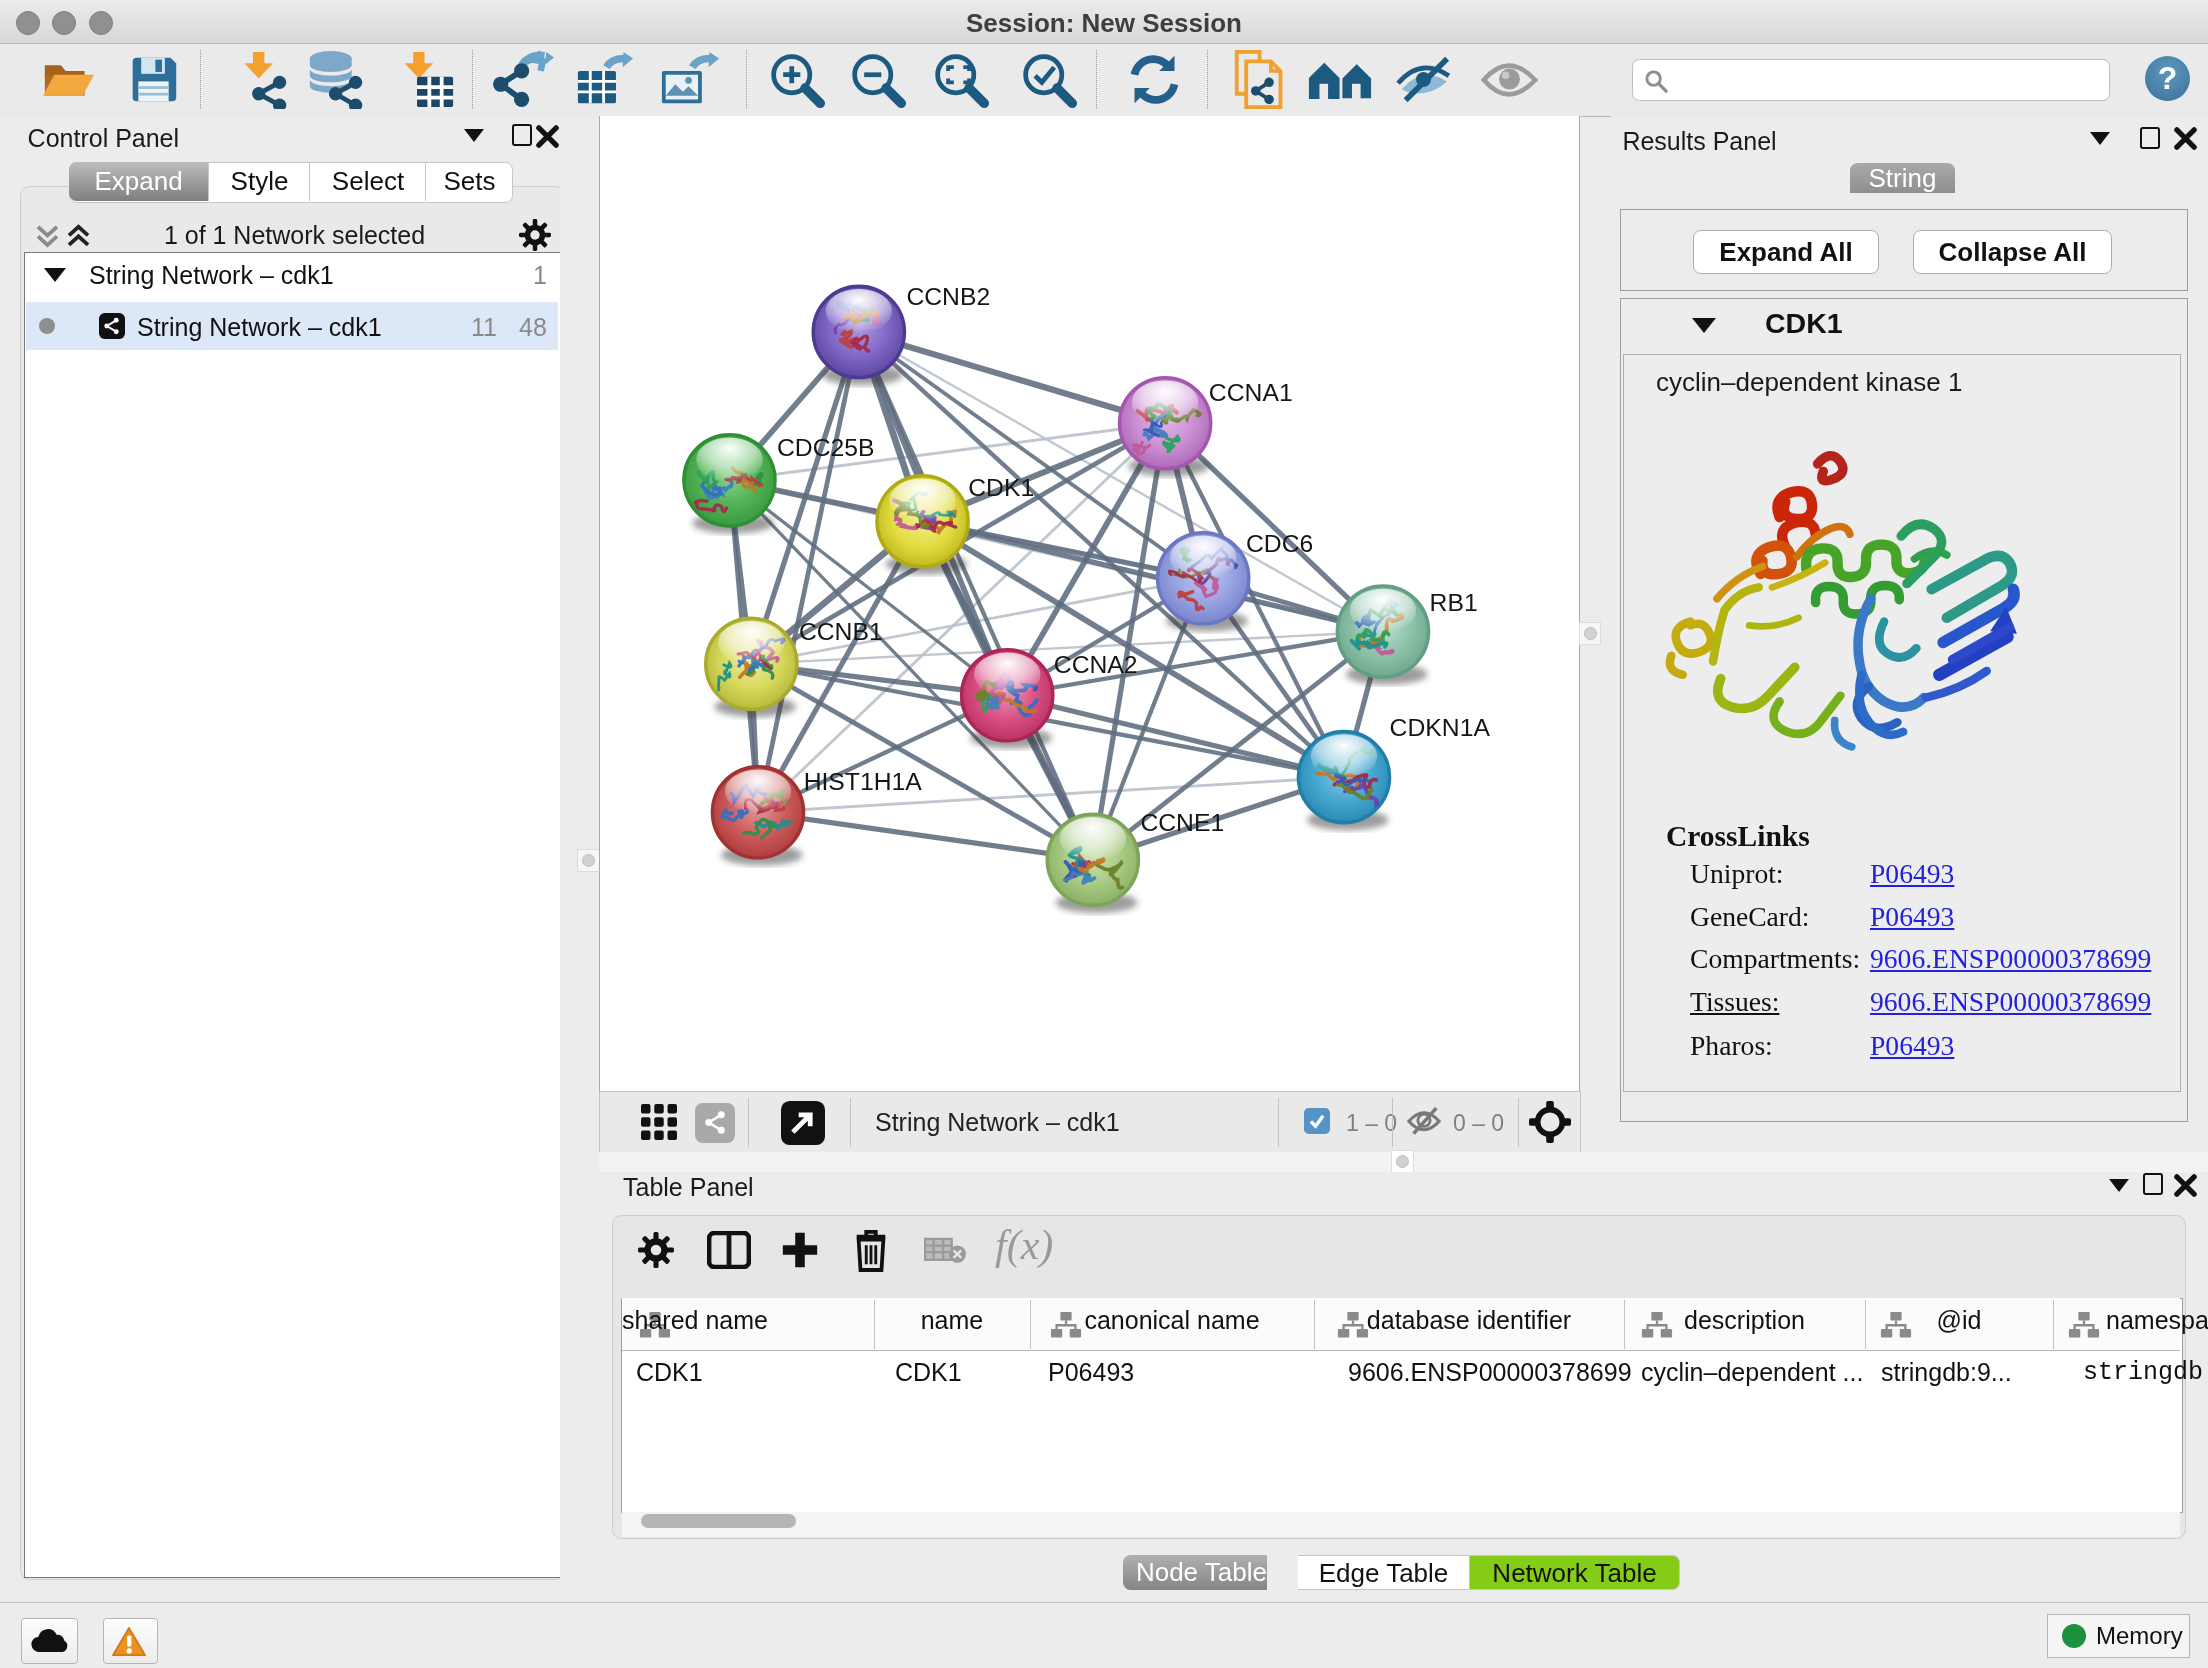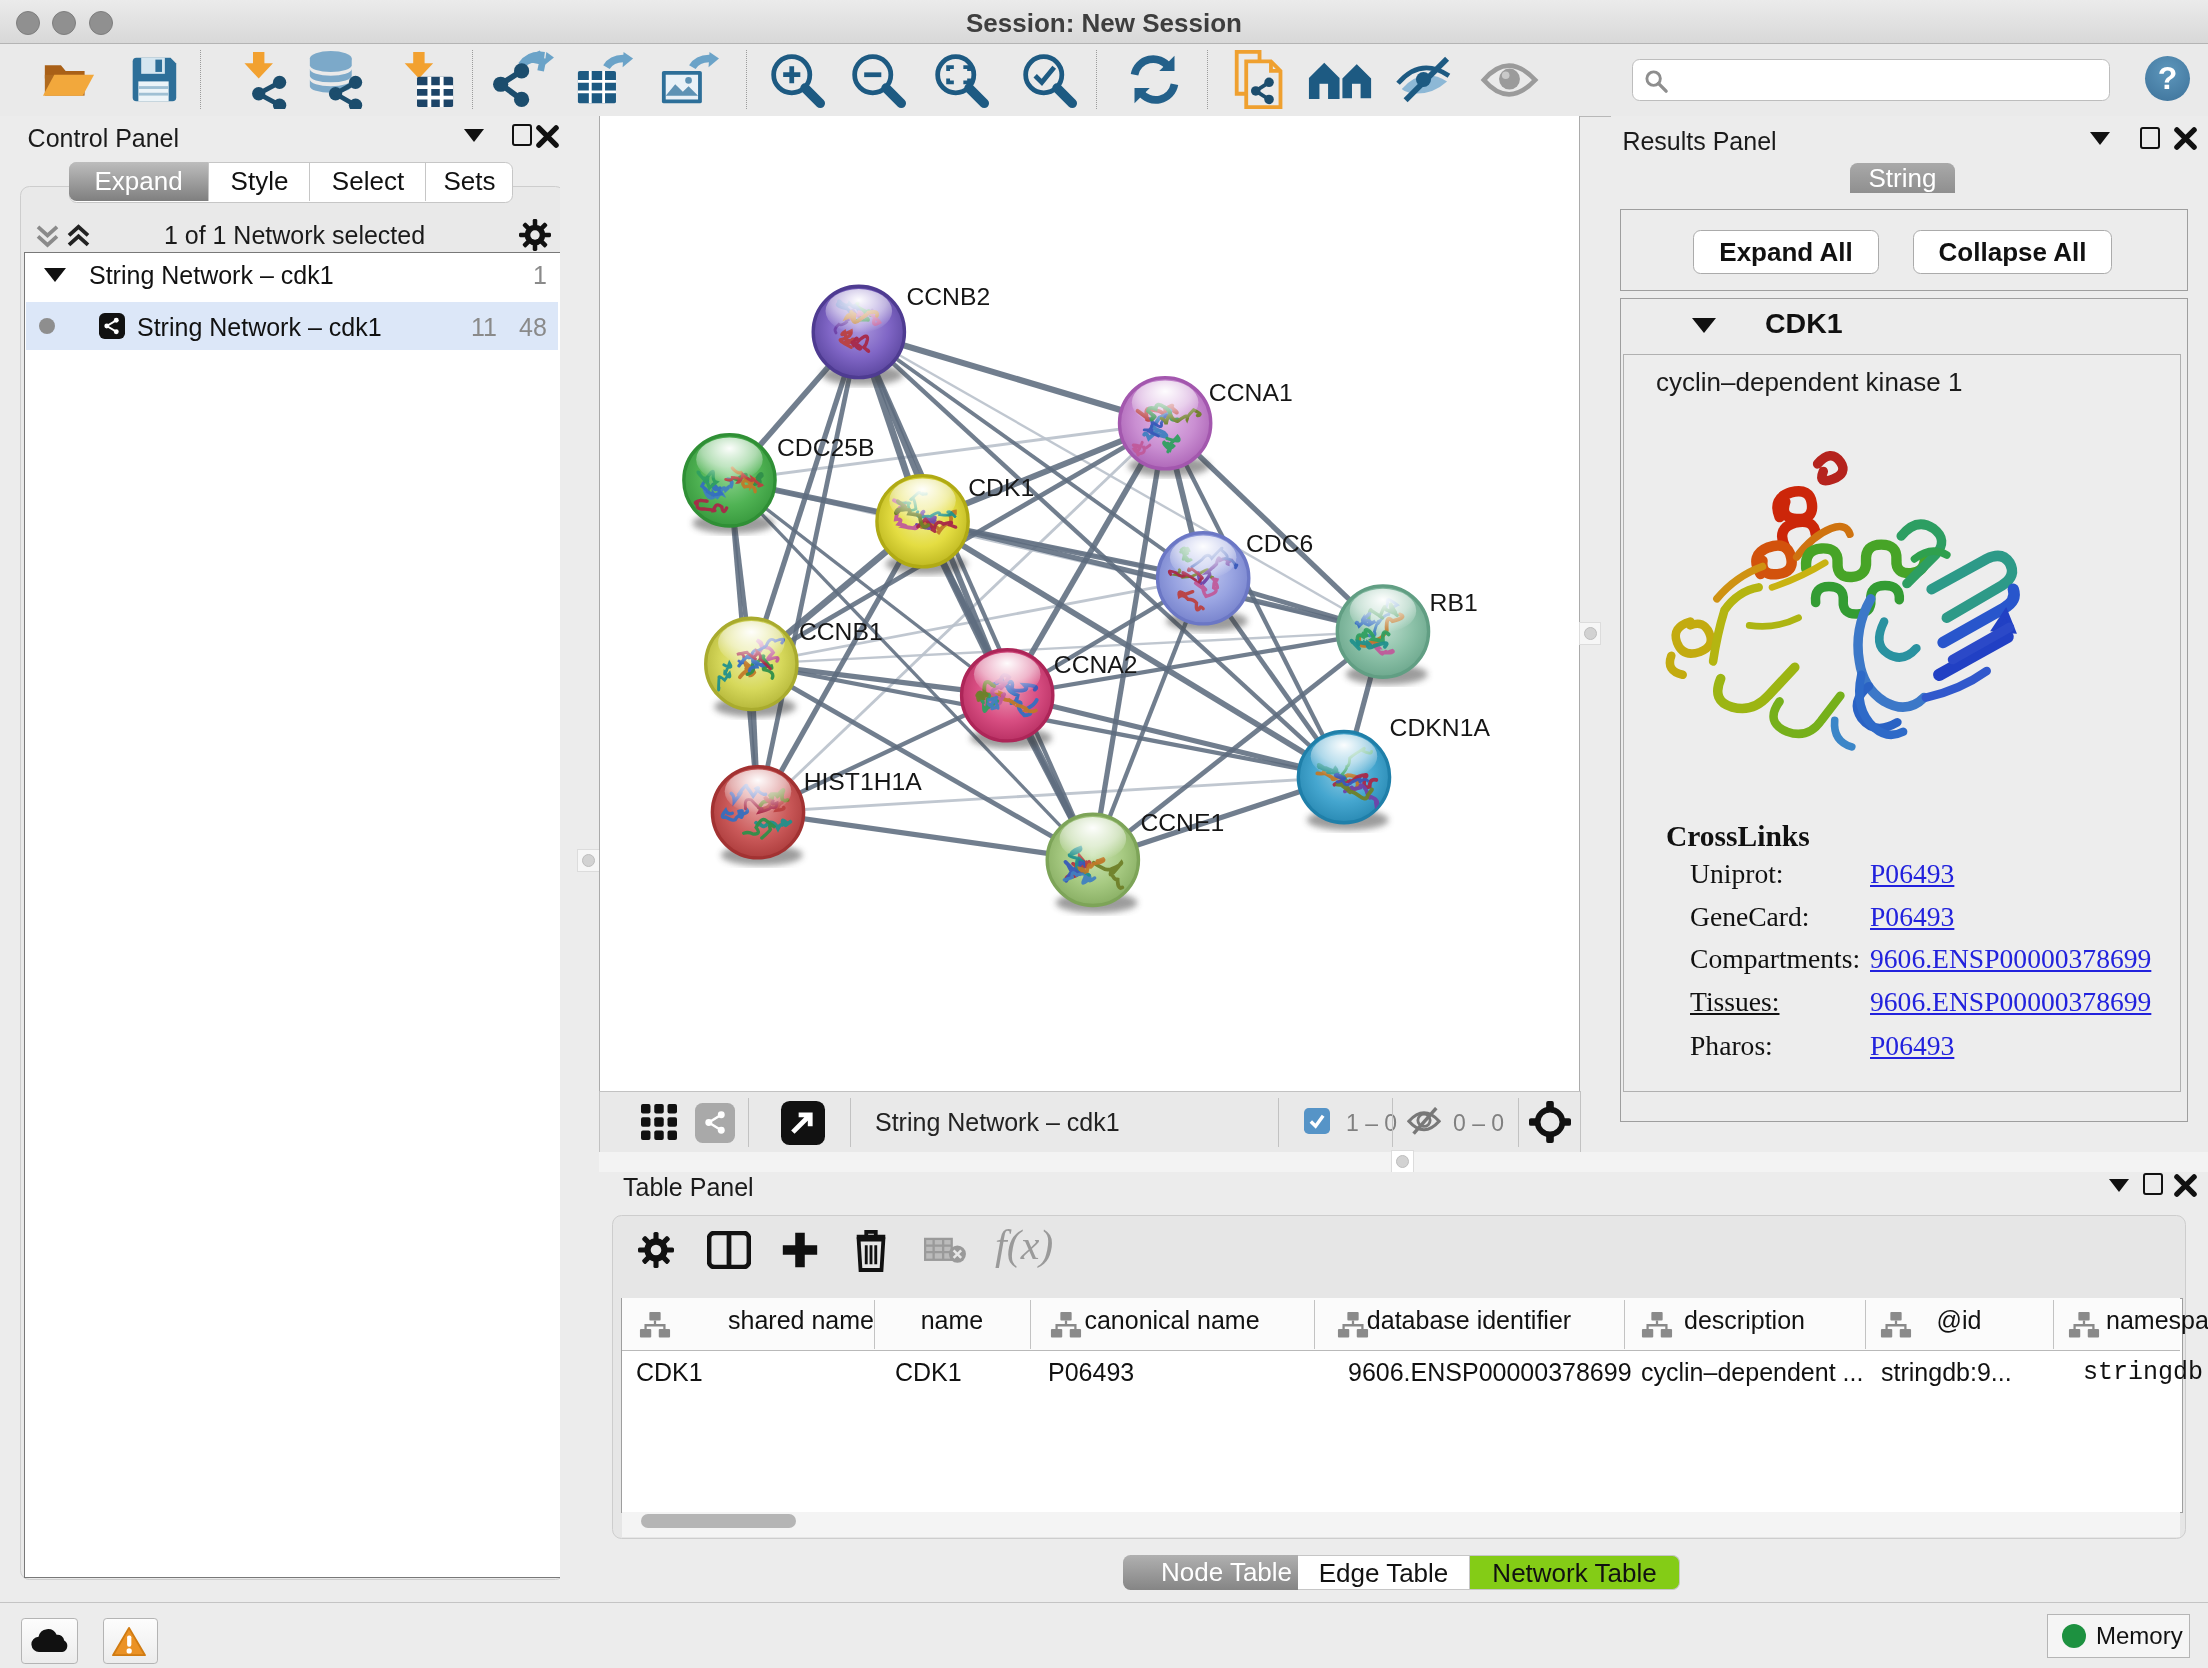--- a/index.html
+++ b/index.html
@@ -690,37 +690,37 @@
         <rect x="21" y="19" width="12" height="9" rx="1"></rect>
         <path d="M17 10 v5 M7 19 v-4 h20 v4" stroke="#8a8a8a" stroke-width="2.4" fill="none"></path>
       </g>
     </svg>
   <div style="position:absolute;left:275px;top:128px;width:0;height:49px;border-left:1px solid #c3c3c3;"></div>
     <div style="position:absolute;left:431px;top:128px;width:0;height:49px;border-left:1px solid #c3c3c3;"></div>
     <div style="position:absolute;left:715px;top:128px;width:0;height:49px;border-left:1px solid #c3c3c3;"></div>
     <div style="position:absolute;left:1025px;top:128px;width:0;height:49px;border-left:1px solid #c3c3c3;"></div>
     <div style="position:absolute;left:1266px;top:128px;width:0;height:49px;border-left:1px solid #c3c3c3;"></div>
     <div style="position:absolute;left:1454px;top:128px;width:0;height:49px;border-left:1px solid #c3c3c3;"></div>
-  <div style="position:absolute;left:23px;top:134px;width:252px;text-align:right;font-size:25px;color:#111;">shared name</div>
+  <div style="position:absolute;left:23px;top:134px;width:252px;text-align:left;font-size:25px;color:#111;">shared name</div>
   <div style="position:absolute;left:275px;top:134px;width:156px;text-align:center;font-size:25px;color:#111;">name</div>
   <div style="position:absolute;left:431px;top:134px;width:284px;text-align:center;font-size:25px;color:#111;">canonical name</div>
   <div style="position:absolute;left:715px;top:134px;width:310px;text-align:center;font-size:25px;color:#111;">database identifier</div>
   <div style="position:absolute;left:1025px;top:134px;width:241px;text-align:center;font-size:25px;color:#111;">description</div>
   <div style="position:absolute;left:1266px;top:134px;width:188px;text-align:center;font-size:25px;color:#111;">@id</div>
   <div style="position:absolute;left:1454px;top:134px;width:133px;text-align:left;padding-left:53px;font-size:25px;color:#111;">namespac</div>
   <div style="position:absolute;left:37px;top:186px;font-size:25px;color:#111;">CDK1</div>
   <div style="position:absolute;left:296px;top:186px;font-size:25px;color:#111;">CDK1</div>
   <div style="position:absolute;left:449px;top:186px;font-size:25px;color:#111;">P06493</div>
   <div style="position:absolute;left:749px;top:186px;font-size:25px;color:#111;">9606.ENSP00000378699</div>
   <div style="position:absolute;left:1042px;top:186px;font-size:25px;color:#111;">cyclin–dependent ...</div>
   <div style="position:absolute;left:1282px;top:186px;font-size:25px;color:#111;">stringdb:9...</div>
   <div style="position:absolute;left:1484px;top:186px;font-size:25px;color:#111;font-family:Liberation Mono, monospace;">stringdb</div>
   <div style="position:absolute;left:23px;top:340px;width:1558px;height:25px;background:#f4f4f4;"></div>
   <div style="position:absolute;left:42px;top:342px;width:155px;height:14.3px;background:#b5b5b5;border-radius:7.6px;"></div>
-  <div style="position:absolute;left:524px;top:383px;width:144px;height:35px;background:linear-gradient(#b0b0b0,#858585);border-radius:7.6px 0 0 7.6px;color:#fff;font-size:26px;text-align:left;line-height:35px;padding-left:38px;">Node Table</div>
+  <div style="position:absolute;left:524px;top:383px;width:144px;height:35px;background:linear-gradient(#b0b0b0,#858585);border-radius:7.6px 0 0 7.6px;color:#fff;font-size:26px;text-align:right;line-height:35px;">Node Table</div>
   <div style="position:absolute;left:699px;top:383px;width:172px;height:35px;background:#fff;border:1px solid #c6c6c6;border-left:none;font-size:26px;color:#111;text-align:center;line-height:35px;box-sizing:border-box;">Edge Table</div>
   <div style="position:absolute;left:871px;top:383px;width:210px;height:35px;background:#84cc16;border:1px solid #c6c6c6;border-left:none;border-radius:0 7.6px 7.6px 0;font-size:26px;color:#111;text-align:center;line-height:35px;box-sizing:border-box;">Network Table</div>
 </div>
 <div id="statusbar" class="abs">
   <div style="position:absolute;left:21px;top:15px;width:55px;height:44px;background:linear-gradient(#fdfdfd,#ececec);border:1px solid #b4b4b4;border-radius:3.8px;"></div>
   <svg style="position:absolute;left:30px;top:26px" width="38" height="25" viewBox="0 0 40 26">
       <path d="M10 24 a8 8 0 0 1 -1 -16 a10 10 0 0 1 19 -2 a7 7 0 0 1 8 6 a6.5 6.5 0 0 1 -2 12 z" fill="#111"></path>
     </svg>
   <div style="position:absolute;left:103px;top:15px;width:53px;height:44px;background:linear-gradient(#fdfdfd,#ececec);border:1px solid #b4b4b4;border-radius:3.8px;"></div>
   <svg style="position:absolute;left:111px;top:23px" width="36" height="32" viewBox="0 0 38 34">

